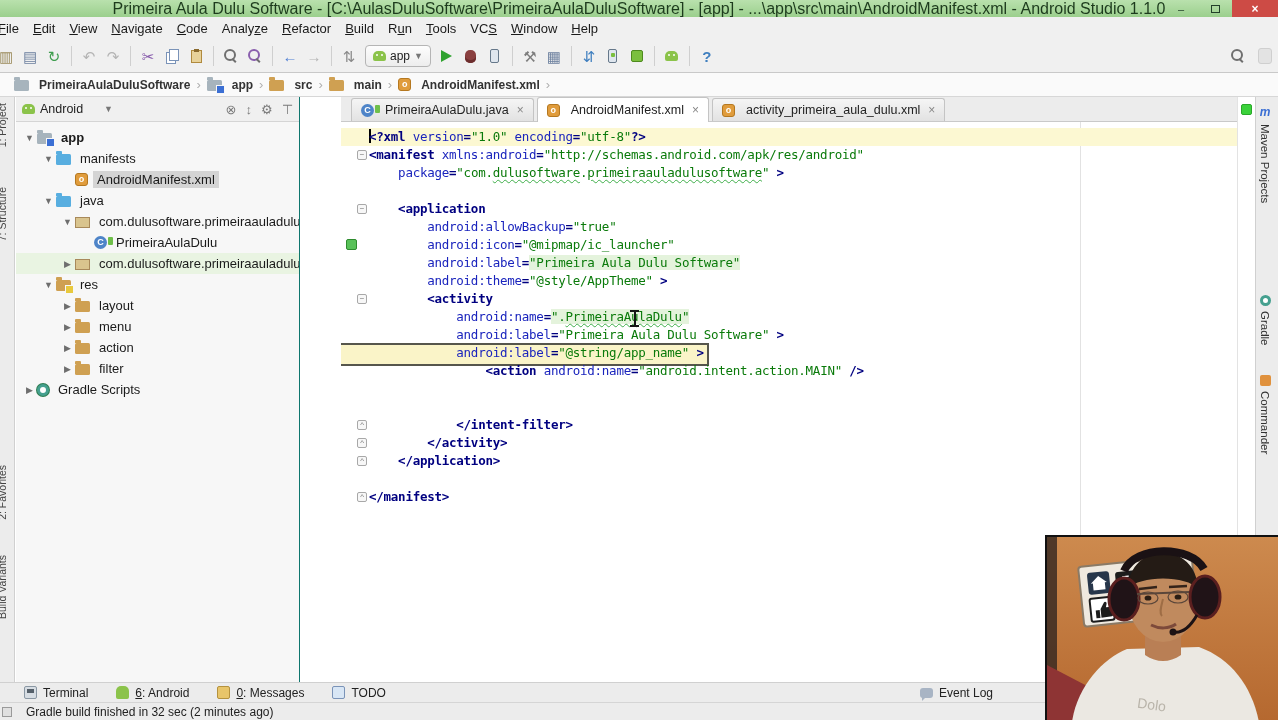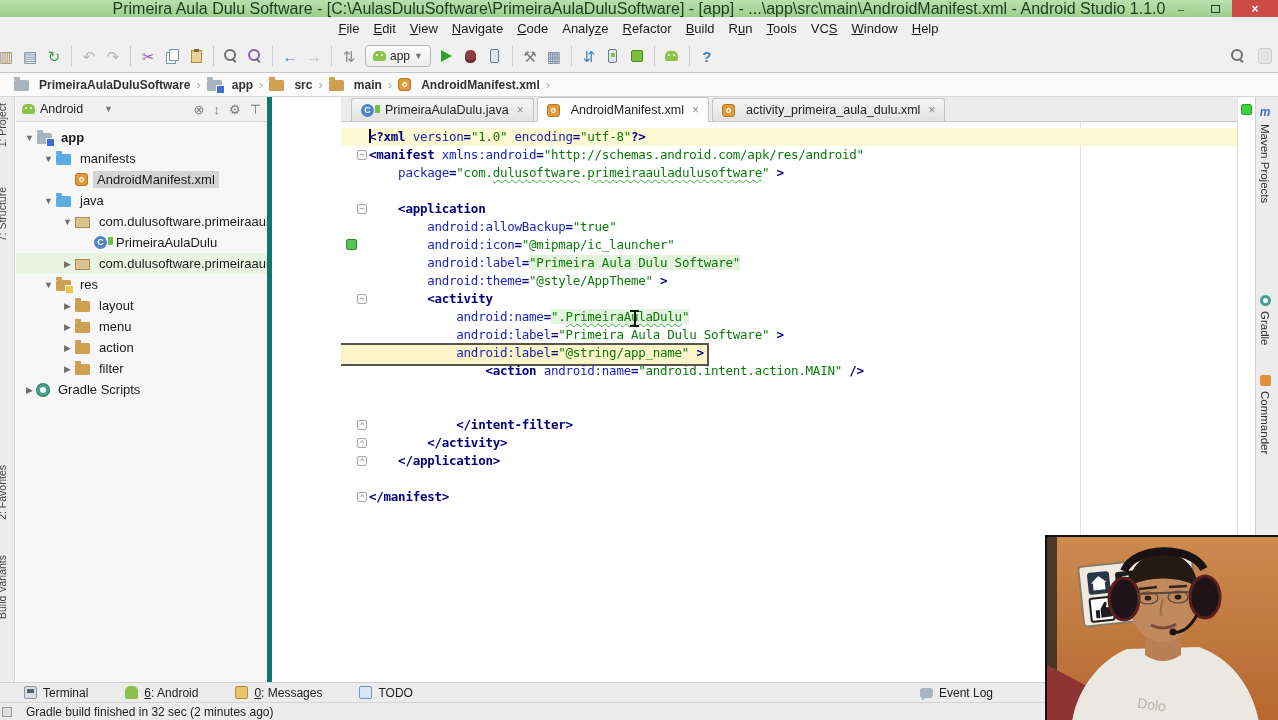--- a/index.html
+++ b/index.html
@@ -12,21 +12,21 @@
   #window-title { position:absolute; left:0; right:0; text-align:center; font-size:16px;
                   color:#1d3b1d; white-space:nowrap; }
   #win-controls { position:absolute; right:0; top:0; height:17px; display:flex; z-index:3; }
   .win-btn { width:34px; height:17px; display:flex; align-items:center; justify-content:center;
              font-size:11px; color:#23402a; }
   .win-btn .sq { width:9px; height:8px; border:1.5px solid #23402a; }
   .win-btn.close { width:46px; background:#cd4b45; color:#fff; font-size:12px; font-weight:bold; }
 
   
   #menubar { height:23px; background:#f0f0f0; display:flex; align-items:center;
-             font-size:13px; color:#1a1a1a; padding-left:8px;justify-content:center; }
+             font-size:13px; color:#1a1a1a; padding-left:0; }
   .menu-item { padding:2px 7px; margin-left:0; }
   .menu-item:first-child { margin-left:-9px; }
   .menu-item u { text-decoration:underline; }
 
   
   #toolbar { height:33px; background:#f0f0f0; border-bottom:1px solid #c9c9c9;
              display:flex; align-items:center; padding:0 6px 0 0; }
   .ticon { width:24px; height:24px; display:flex; align-items:center; justify-content:center; }
   .ticon:first-child { margin-left:-6px; }
   .ticon .g { font-size:15px; line-height:15px; }
@@ -73,22 +73,22 @@
   .crumb-sep { color:#b0b0b0; margin:0 6px 0 2px; font-weight:normal; font-size:13px; }
 
   
   #main { position:absolute; top:97px; left:0; right:0; bottom:38px; background:#fff; }
 
   #left-strip { position:absolute; left:0; top:0; bottom:0; width:15px; background:#ececec;
                 border-right:1px solid #d0d0d0; overflow:hidden; }
   .vleft { position:absolute; left:-4px; writing-mode:vertical-rl; transform:rotate(180deg);
            font-size:10.5px; color:#444; white-space:nowrap; }
 
-  #project-panel { position:absolute; left:16px; top:0; bottom:0; width:256px; background:#f7f7f7;
-                   overflow:hidden; border-right:5px solid #0f766e; }
+  #project-panel { position:absolute; left:16px; top:0; bottom:0; width:284px; background:#f7f7f7;
+                   overflow:hidden; border-right:1px solid #0f766e; }
   #panel-header { height:25px; background:#f0f0f0; border-bottom:1px solid #d5d5d5;
                   display:flex; align-items:center; padding:0 6px; font-size:12.5px; color:#222; }
   #panel-header .hsel { display:flex; align-items:center; gap:5px; }
   #panel-header .carrot { font-size:9px; color:#777; margin-left:16px; }
   #panel-header-icons { margin-left:auto; display:flex; align-items:center; gap:9px; color:#7a7a7a;
                   font-size:13px; }
   #tree { padding-top:5px; font-size:13px; color:#1b1b1b; }
   .trow { display:flex; align-items:center; height:21px; white-space:nowrap; }
   .trow .arrow { width:15px; flex:none; font-size:9px; color:#6e6e6e; text-align:center; }
   .trow .lbl { padding:1px 4px; }
@@ -170,21 +170,21 @@
   .ric { width:12px; height:12px; flex:none; }
   .ric-maven { color:#3b6fd4; font-style:italic; font-weight:bold; font-size:12px;
                writing-mode:horizontal-tb; width:auto; height:auto; }
   .ric-gradle { border-radius:50%; background:#fff; border:3px solid #45a08f; width:11px; height:11px; }
   .ric-cmd { background:#e0913d; border-radius:2px; width:11px; height:11px; }
 
   
   #bottombar { position:absolute; left:0; right:0; bottom:18px; height:20px; background:#ececec;
                border-top:1px solid #d0d0d0; display:flex; align-items:center; font-size:12px;
                color:#222; padding-left:24px; }
-  .bitem { display:flex; align-items:center; gap:6px; margin-right:37px; }
+  .bitem { display:flex; align-items:center; gap:6px; margin-right:28px; }
   .bitem u { text-decoration:underline; }
   .bi { width:13px; height:13px; border-radius:2px; flex:none; position:relative; }
   .bi-terminal { background:#d7dde3; border:1px solid #8a97a3; }
   .bi-terminal::before { content:""; position:absolute; left:2px; top:2px; right:2px; height:4px; background:#55606a; }
   .bi-android { background:#8bc34a; border-radius:5px 5px 2px 2px; }
   .bi-messages { background:#e8c56a; border:1px solid #b5923e; }
   .bi-todo { background:#d8e6f5; border:1px solid #7a93b8; }
   .bi-bubble { background:#a8b4c4; border-radius:3px; height:10px; }
   .bi-bubble::after { content:""; position:absolute; left:2px; bottom:-3px; border-left:4px solid #a8b4c4;
       border-bottom:4px solid transparent; }

